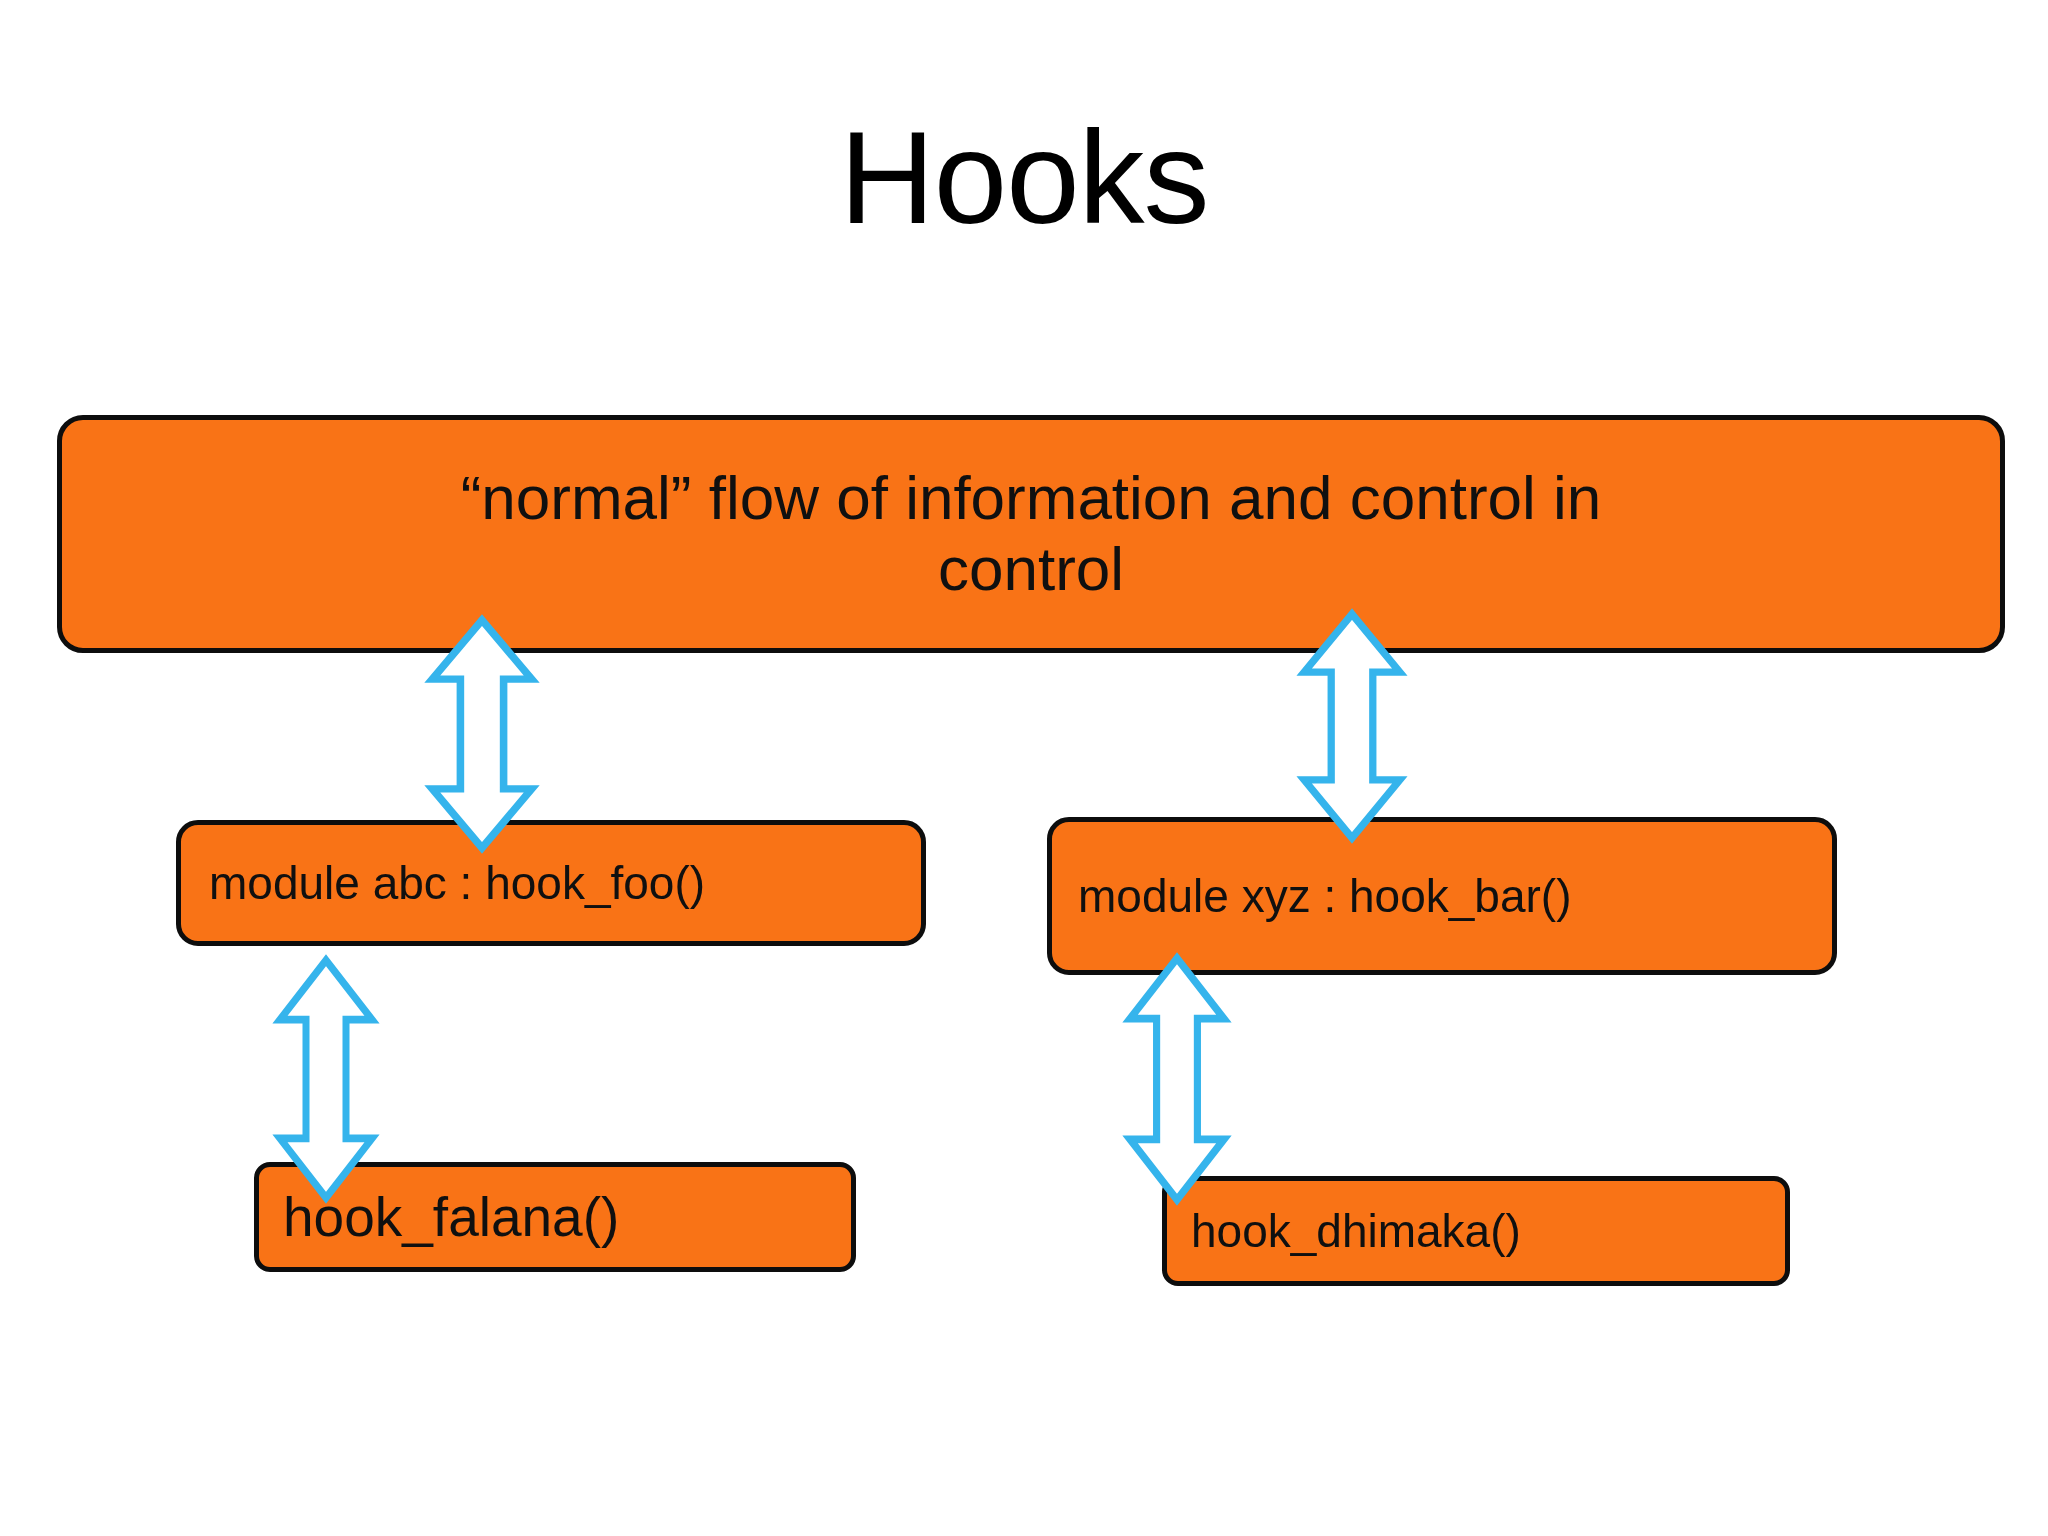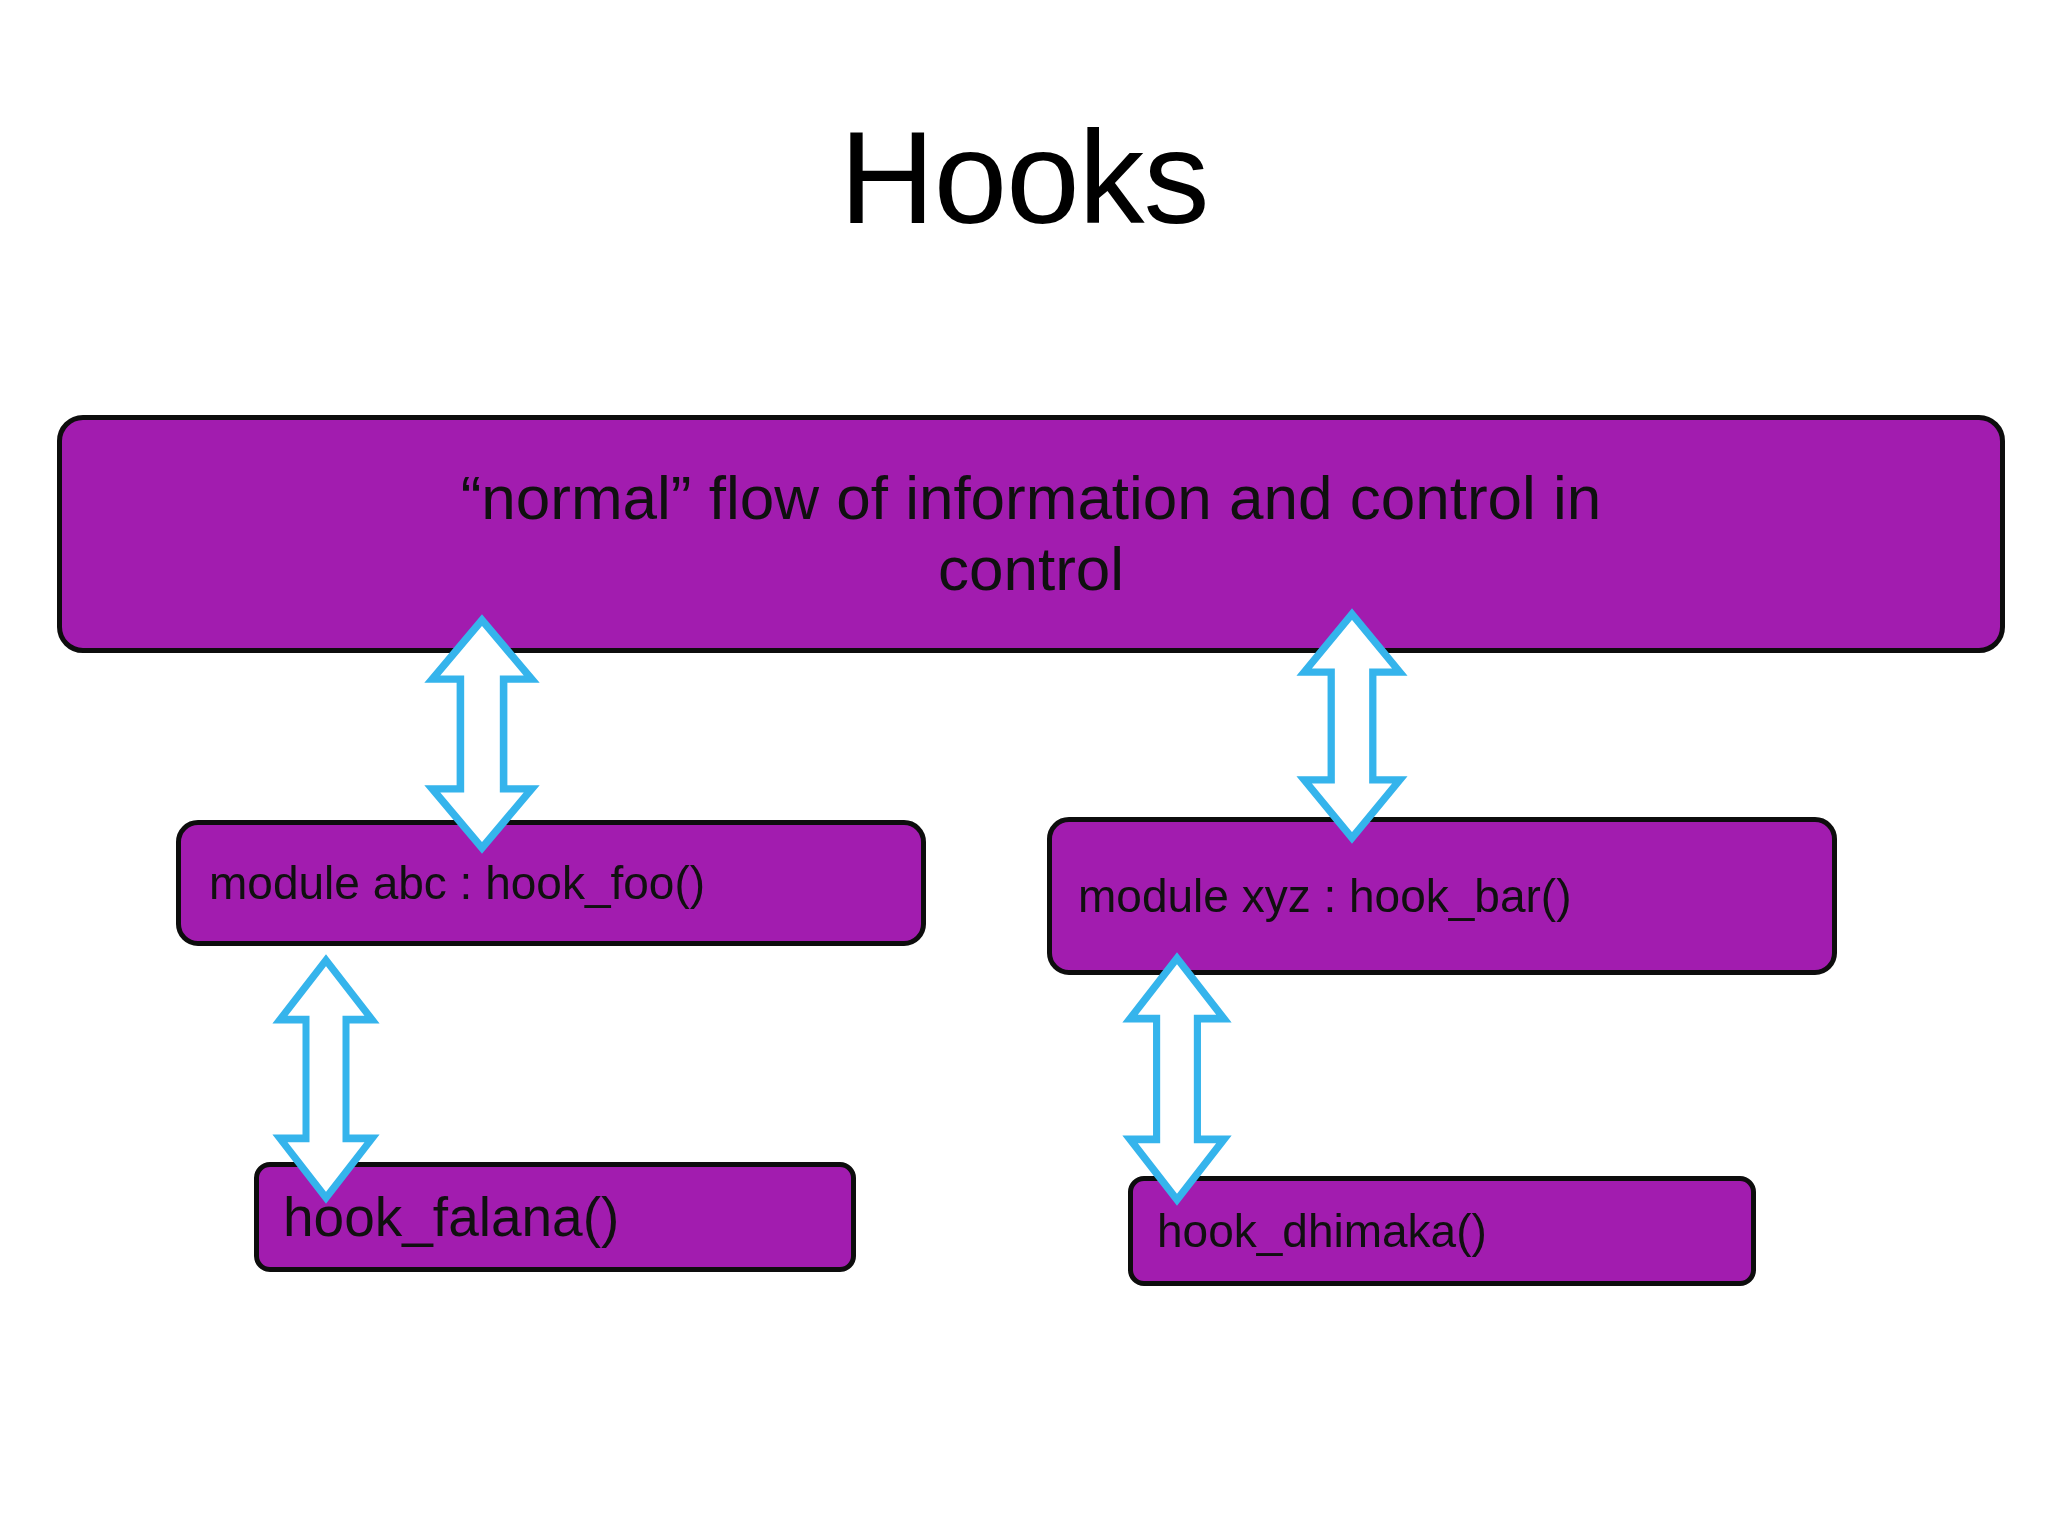--- a/index.html
+++ b/index.html
@@ -37,21 +37,21 @@
     line-height: 1.0;
     letter-spacing: -1px;
     color: #000000;
     white-space: nowrap;
   }
 
   
   .node-box {
     position: absolute;
     box-sizing: border-box;
-    background: #a21caf;
+    background: #f97316;
     border: 5px solid #0d0d0d;
     border-radius: 22px;
     display: flex;
     align-items: center;
     font-family: "Liberation Sans", sans-serif;
     color: #101010;
     z-index: 2;
   }
 
   
@@ -105,21 +105,21 @@
     height: 110px;
     border-radius: 16px;
     justify-content: flex-start;
   }
   #box-hook-falana .box-text {
     font-size: 55px;
     padding-left: 24px;
   }
 
   #box-hook-dhimaka {
-    left: 1128px;
+    left: 1162px;
     top: 1176px;
     width: 628px;
     height: 110px;
     border-radius: 16px;
     justify-content: flex-start;
   }
   #box-hook-dhimaka .box-text {
     font-size: 46px;
     padding-left: 24px;
   }

